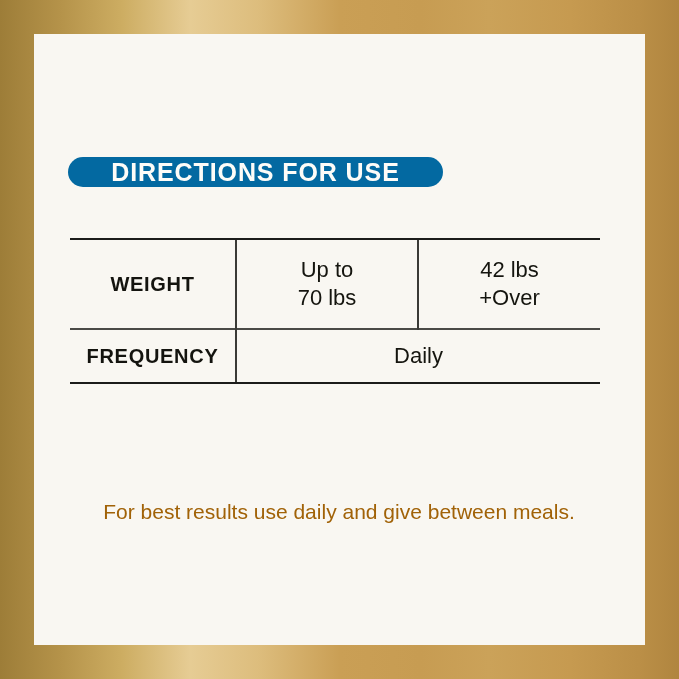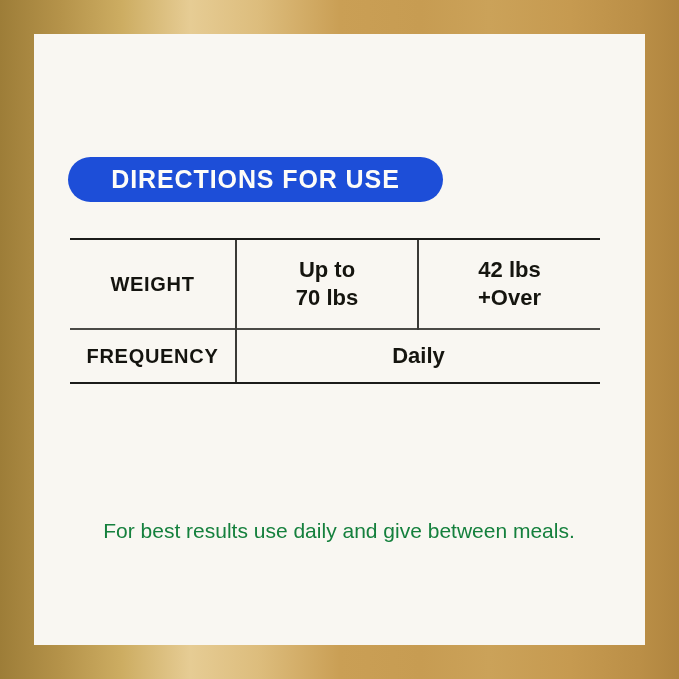--- a/index.html
+++ b/index.html
@@ -45,23 +45,23 @@
     background: #f9f7f2;
     box-sizing: border-box;
   }
 
   
   #badge {
     position: absolute;
     left: 34px;
     top: 123px;
     width: 375px;
-    height: 45px;
+    height: 30px;
     border-radius: 24px;
-    background: #1d4ed8;
+    background: #0369a1;
     display: flex;
     align-items: center;
     justify-content: center;
     box-sizing: border-box;
   }
   #badge-label {
     color: #fdfcf8;
     font-size: 25px;
     font-weight: bold;
     letter-spacing: 0.9px;
@@ -104,21 +104,21 @@
   .cell-label {
     font-size: 20px;
     font-weight: bold;
     color: #14140f;
     letter-spacing: 0.7px;
     text-align: center;
     line-height: 1.2;
   }
   .cell-value {
     font-size: 22px;
-    font-weight: 700;
+    font-weight: 400;
     color: #15150f;
     text-align: center;
     line-height: 1.28;
   }
   .cell-value .ln { display: block; }
 
   
   .chew-wrap {
     display: flex;
     align-items: center;
@@ -145,25 +145,25 @@
     color: #fdfcf8;
     font-size: 17px;
     font-weight: bold;
     line-height: 1;
   }
 
   
   #footnote {
     position: absolute;
     left: 30px;
-    top: 483px;
+    top: 464px;
     width: 550px;
     text-align: center;
     font-size: 21px;
-    color: #15803d;
+    color: #a16207;
     line-height: 1.3;
   }
 </style>
 </head>
 <body>
 
 <div id="frame">
 
   <div id="card">
 

